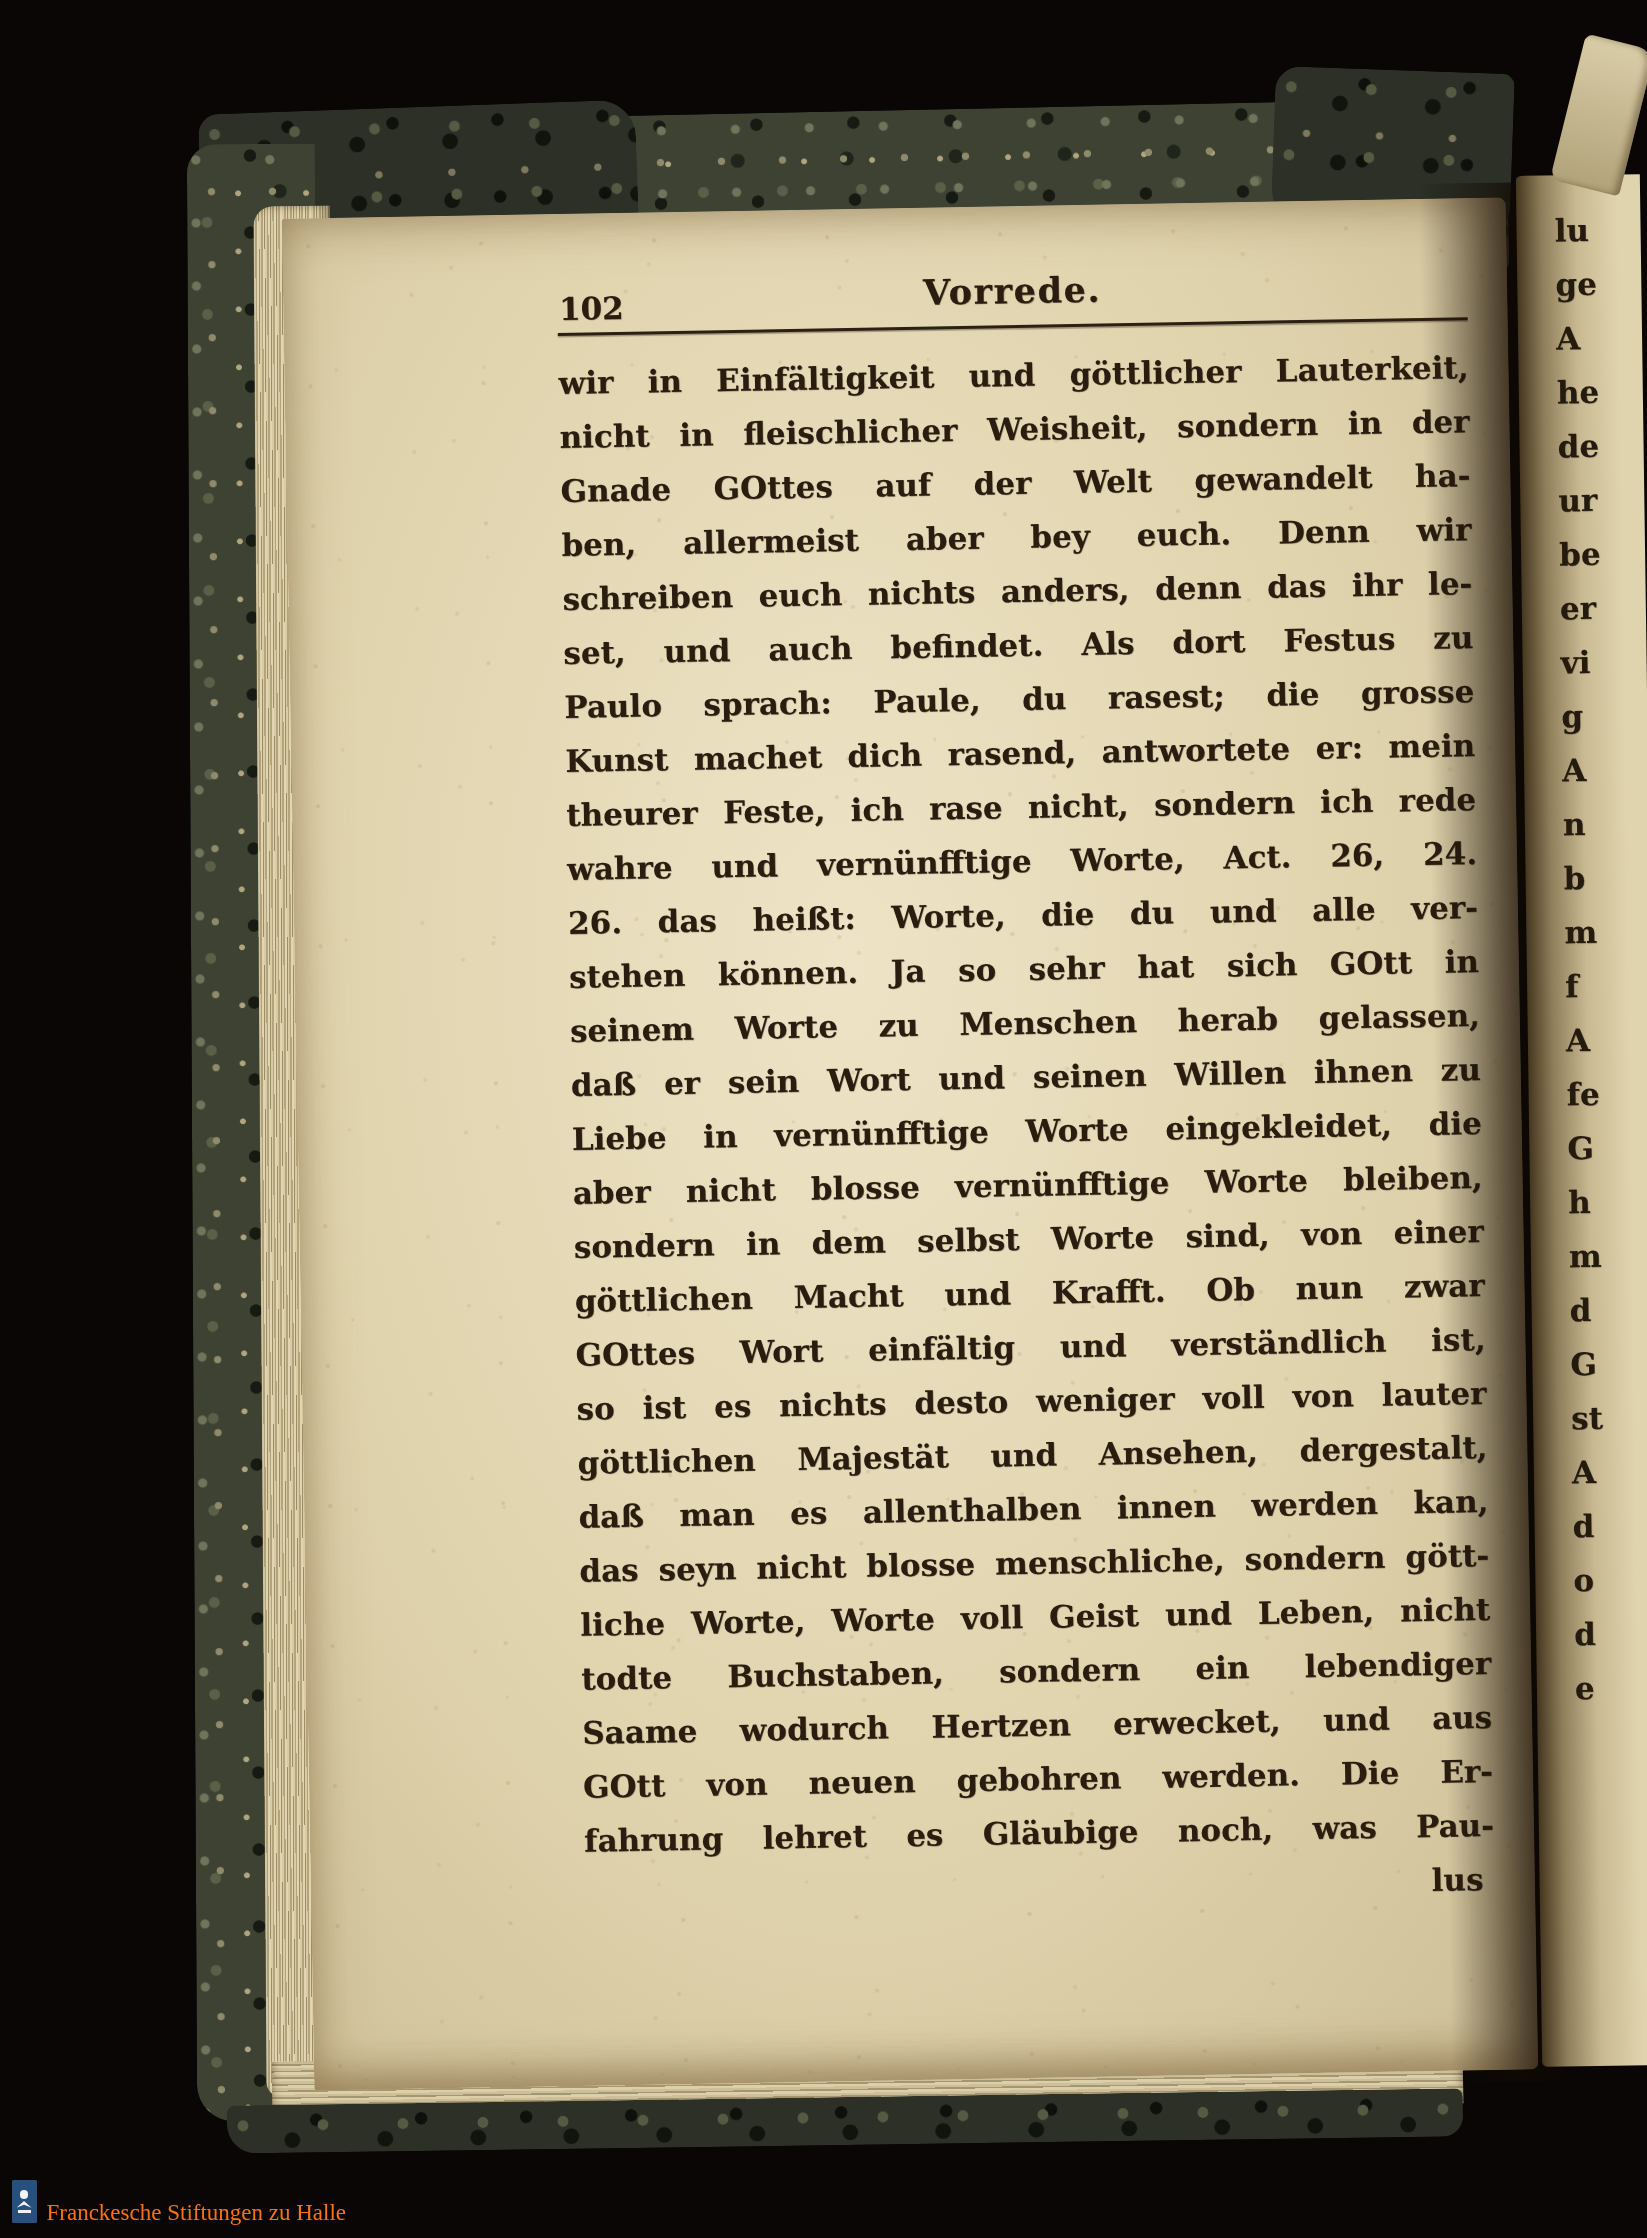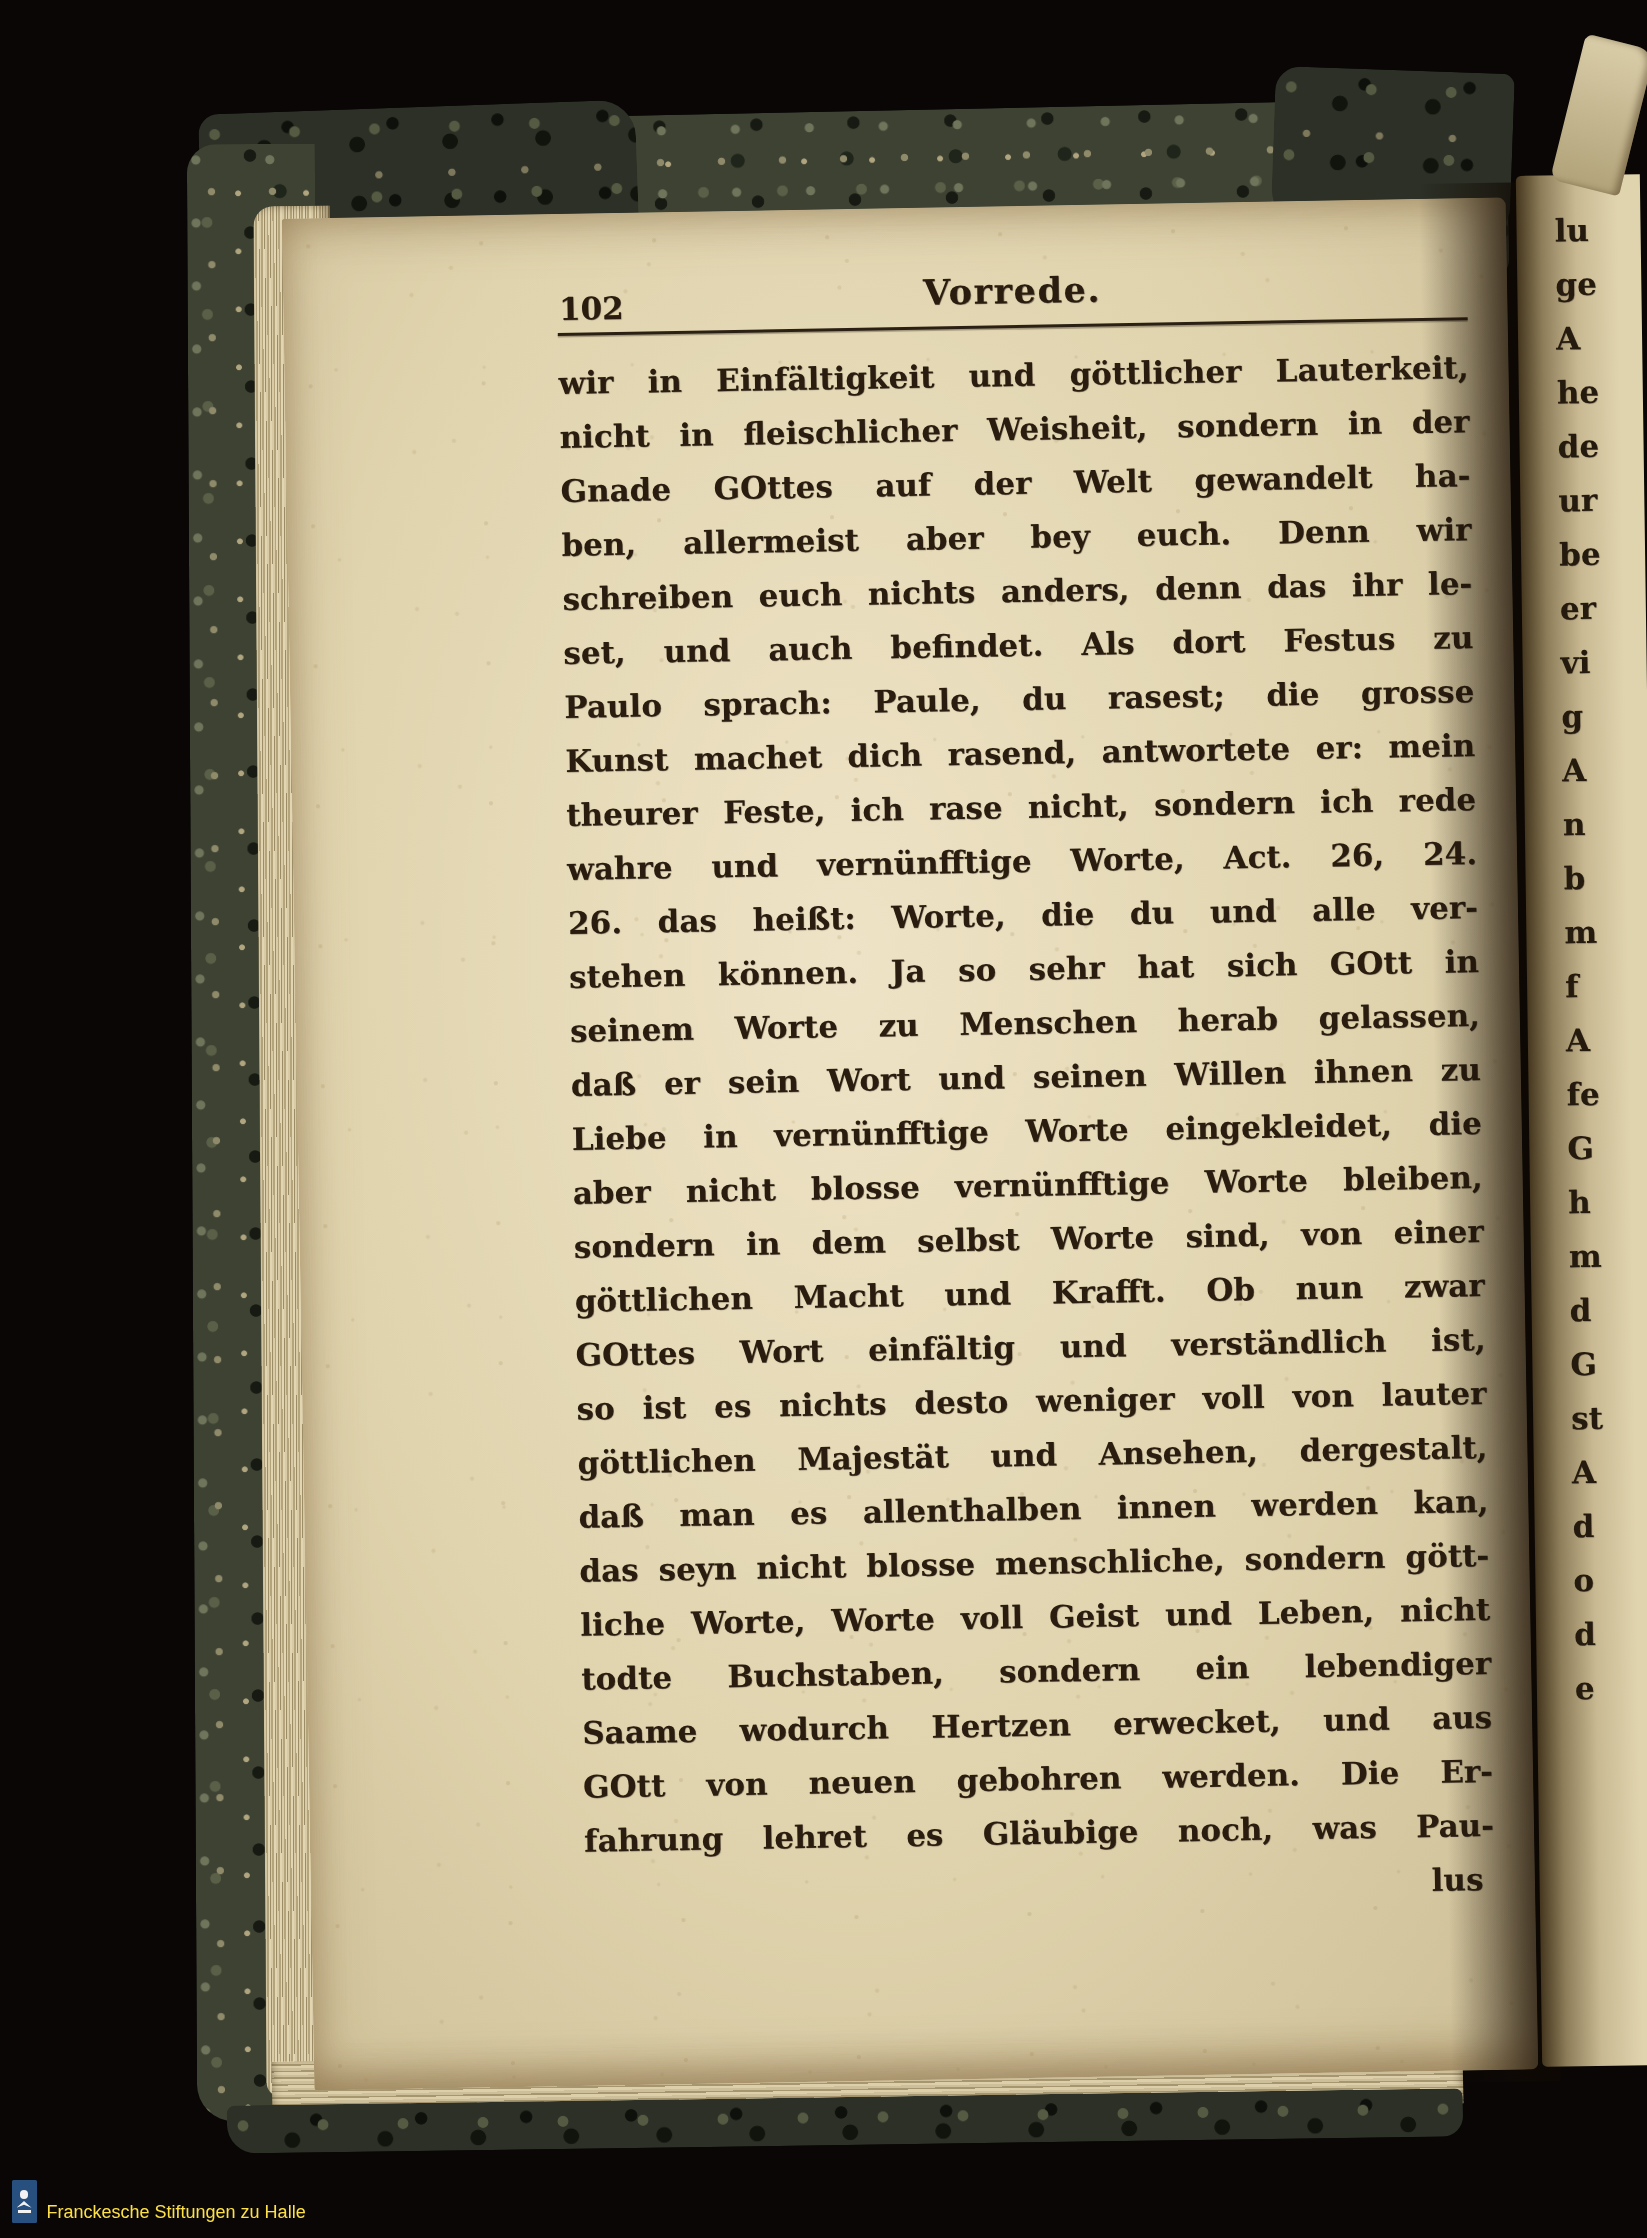--- a/index.html
+++ b/index.html
@@ -97,21 +97,21 @@
     box-shadow:inset -5px 0 6.6px rgba(60,40,15,.4);}
 
   
   .watermark{position:absolute;left:11.5px;top:2180px;display:flex;align-items:flex-end;gap:10px;}
   .wm-logo{width:25px;height:43px;background:#28507f;border-radius:1.6px;
     display:flex;flex-direction:column;align-items:center;justify-content:center;gap:2.5px;}
   .wm-sun{width:8.2px;height:8.2px;border-radius:50%;background:#f2f2f2;}
   .wm-bird{width:15px;height:6.6px;background:#f2f2f2;
     clip-path:polygon(0 100%,50% 0,100% 100%,50% 55%);}
   .wm-base{width:13px;height:2.5px;background:#f2f2f2;}
-  .wm-label{color:#fde047;font-size:18px;line-height:21.4px;font-family:Liberation Sans, sans-serif;}
+  .wm-label{color:#f97316;font-size:23px;line-height:21.4px;font-family:Liberation Serif, serif;}
 </style>
 </head>
 <body>
 
 <div class="scene">
 
   <div class="top-edge speckle"></div>
   <div class="top-edge-left speckle-dark"></div>
   <div class="top-chunk speckle-dark"></div>
   <div class="cover-left speckle"></div>

